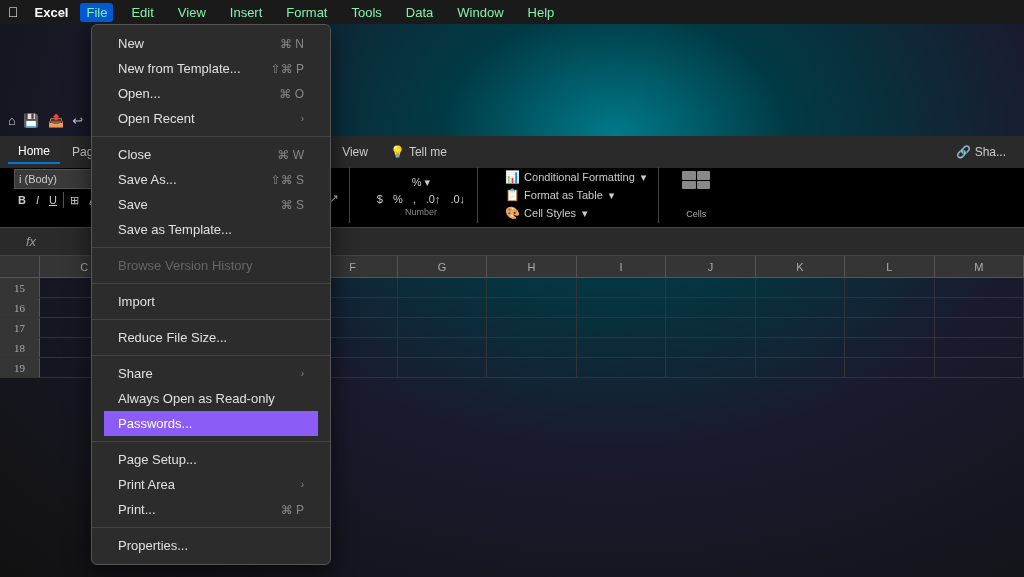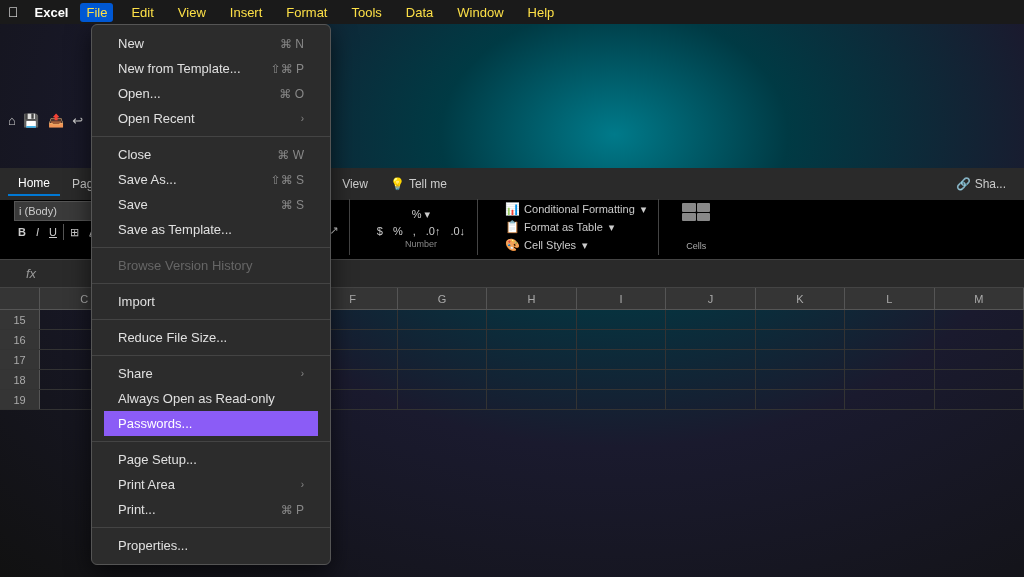--- a/index.html
+++ b/index.html
@@ -28,21 +28,21 @@
       color: #fff;
       margin-right: 4px;
     }
     .mac-menubar .app-name {
       font-size: 13px;
       font-weight: 700;
       color: #fff;
     }
     .mac-menubar .menu-item {
       font-size: 13px;
-      color: #fde047;
+      color: #86efac;
       padding: 2px 6px;
       border-radius: 3px;
       cursor: pointer;
     }
     .mac-menubar .menu-item.active {
       background: #0058d4;
     }
     .mac-menubar .right-side {
       margin-left: auto;
       display: flex;
@@ -79,21 +79,20 @@
     }
 
     
     .ribbon-tabs {
       display: flex;
       align-items: center;
       height: 32px;
       padding: 0 8px;
       gap: 2px;
       background: #2a2a2a;
-      margin-top: 32px;
     }
     .ribbon-tab {
       font-size: 12px;
       color: #ccc;
       padding: 4px 10px;
       cursor: pointer;
       border-radius: 3px 3px 0 0;
     }
 
     
@@ -166,20 +165,21 @@
       align-items: center;
       justify-content: center;
       font-size: 11px;
       color: #aaa;
       border-right: 1px solid #555;
     }
     .sheet-row {
       display: flex;
       height: 20px;
       border-bottom: 1px solid #333;
+      font-family: Liberation Serif, serif;
     }
     .row-num {
       width: 40px;
       min-width: 40px;
       background: #353535;
       border-right: 1px solid #555;
       display: flex;
       align-items: center;
       justify-content: center;
       font-size: 11px;

